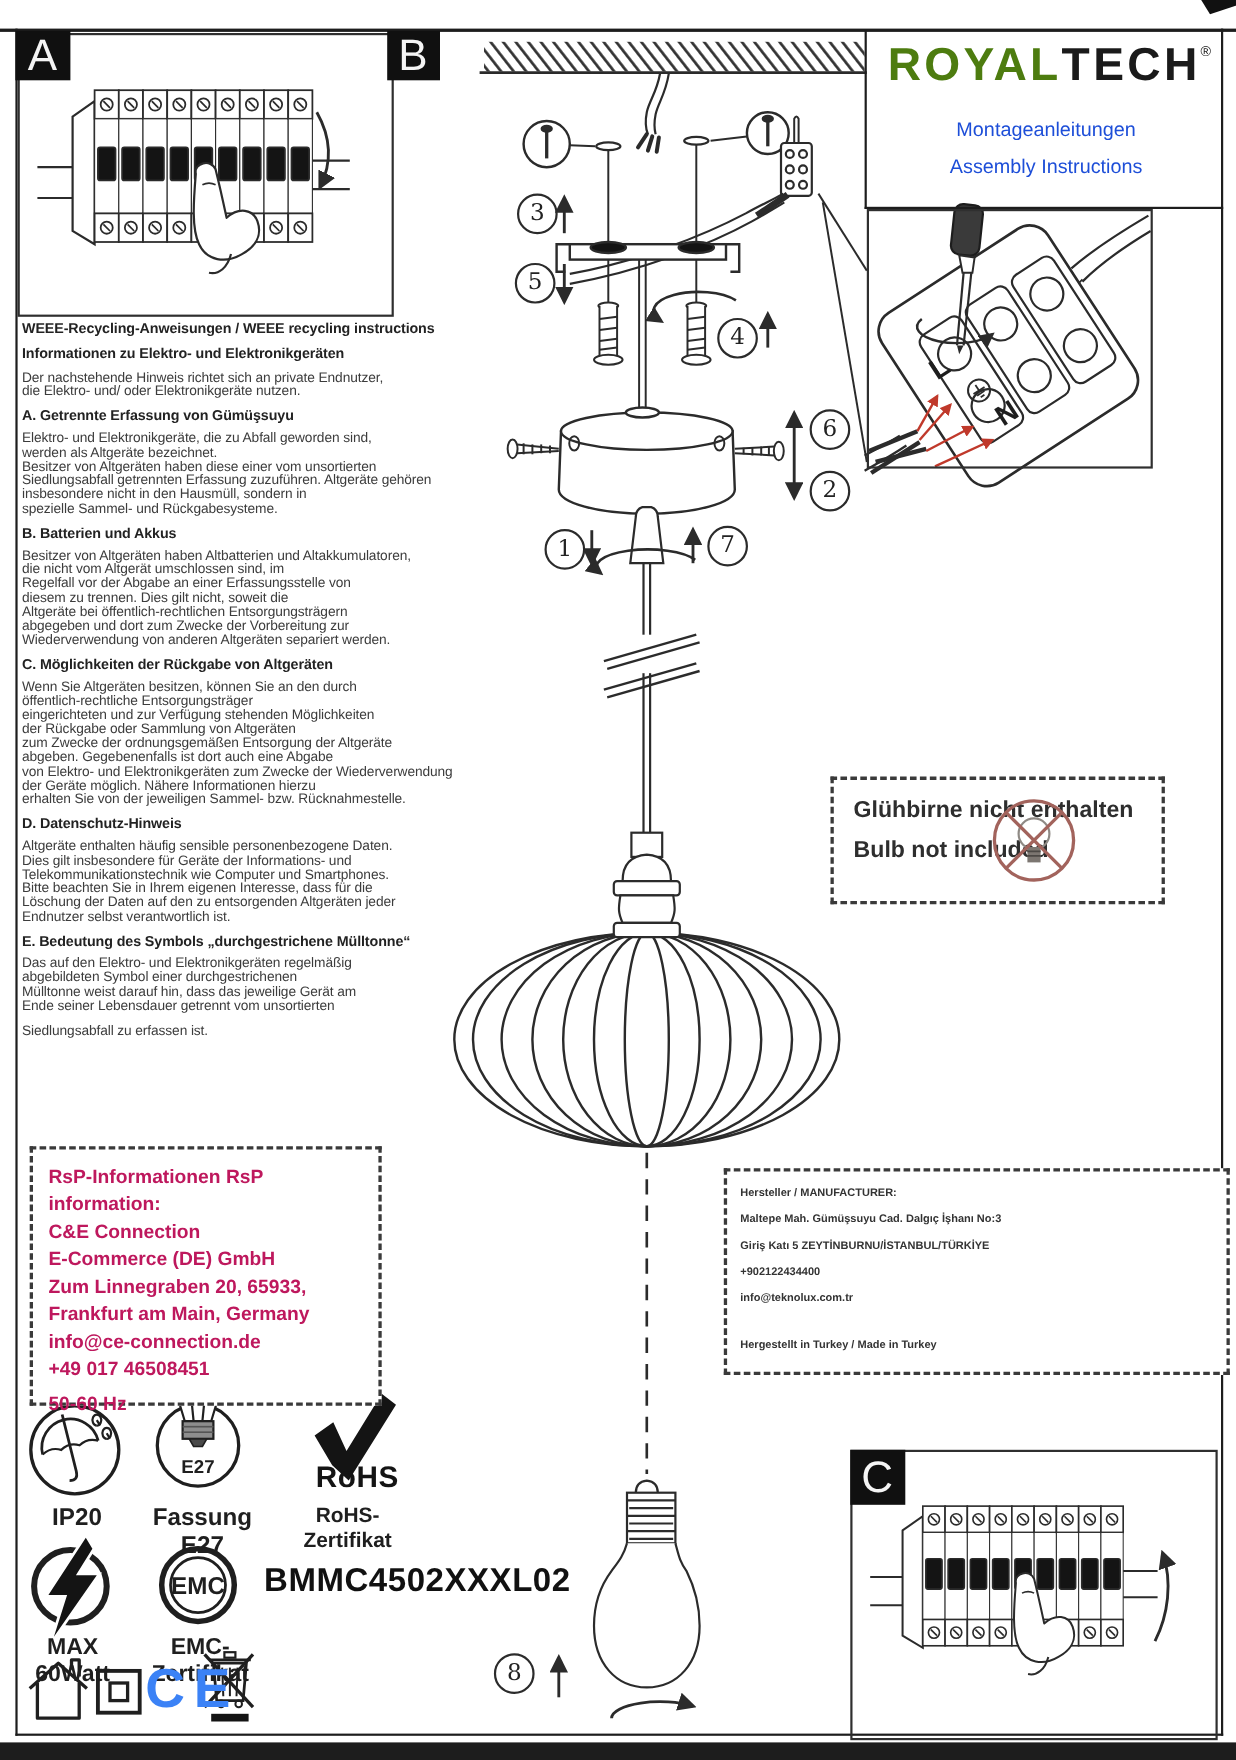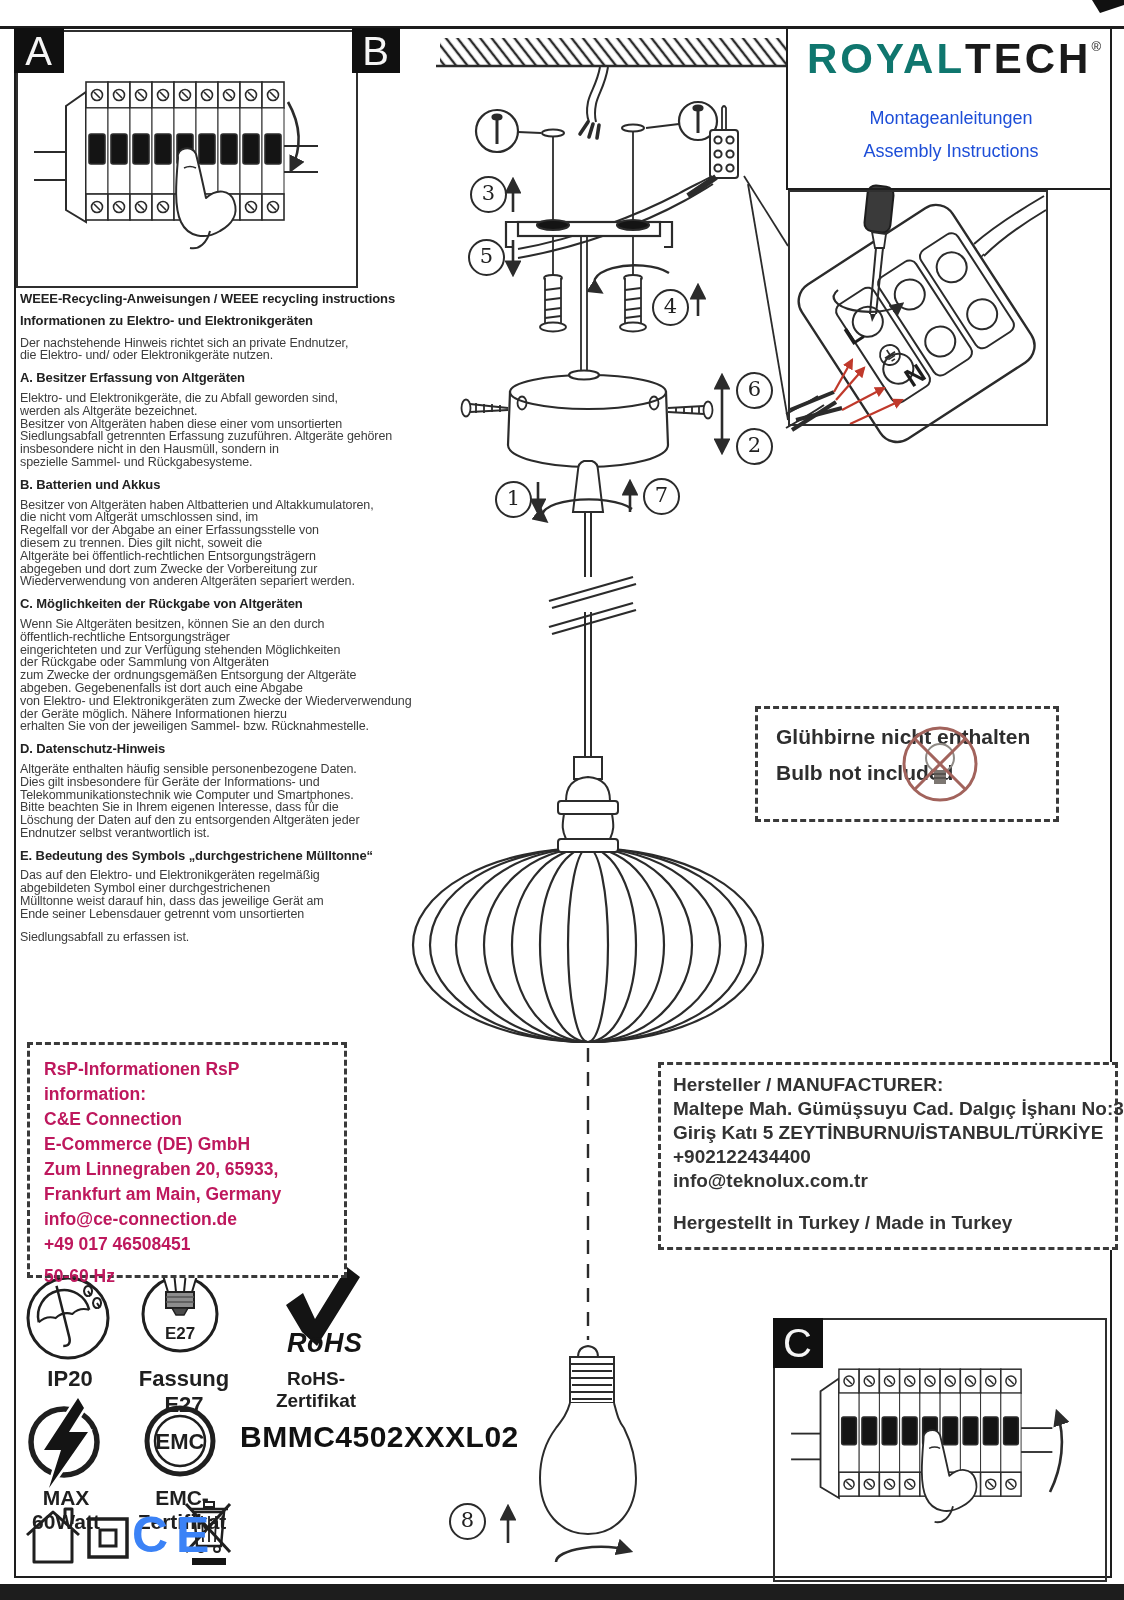--- a/index.html
+++ b/index.html
@@ -12,37 +12,37 @@
   
   .rule{background:#1d1d1d;}
   
   .plabel{background:#101010;color:#f5f5f5;display:flex;align-items:center;justify-content:center;
           font-weight:200;font-size:40px;line-height:1;letter-spacing:1px;}
   .pbox{border:2px solid #2f2f2f;}
 
   
   .brand{display:flex;align-items:flex-start;justify-content:center;font-weight:800;font-size:42px;
          letter-spacing:3px;line-height:1;}
-  .brand .royal{color:#0f766e;text-align:center;}
+  .brand .royal{color:#4d7c0f;text-align:center;}
   .brand .tech{color:#1a1a1a;}
   .brand .reg{font-size:13px;font-weight:400;color:#1a1a1a;margin-top:2px;letter-spacing:0;}
   .subtitle{font-size:18px;line-height:33px;text-align:center;color:#1d4ed8;}
 
   
   .weee{width:416px;font-size:12.5px;line-height:12.8px;color:#3c3c3c;letter-spacing:-0.1px;}
   .weee .hd{font-weight:bold;font-size:13px;color:#222;margin:0 0 9px 0;}
   .weee .ttl{font-weight:bold;font-size:13px;color:#222;margin:10px 0 7px 0;}
   .weee .bd{white-space:pre-line;margin:0;}
   .weee .bd2{white-space:pre-line;margin:10px 0 0 0;}
 
   
   .dashbox{border:3px dashed #3a3a3a;background:#fff;}
   .rsp{padding:12px 14px;font-size:17.5px;font-weight:bold;line-height:25px;color:#be185d;}
   .rsp .gap{margin-top:7px;}
-  .mfr{padding:8px 12px;font-size:19px;font-weight:bold;line-height:24px;color:#333;white-space:nowrap;}
+  .mfr{padding:8px 12px;font-size:10px;font-weight:bold;line-height:24px;color:#333;white-space:nowrap;}
   .mfr .made{margin-top:18px;}
   .notice{padding:10px 0 0 18px;font-size:21px;font-weight:bold;color:#2e2e2e;line-height:36px;}
 
   
   .step{width:33px;height:33px;border:2px solid #2b2b2b;border-radius:50%;
         font-family:"DejaVu Serif",serif;font-size:21px;line-height:30px;text-align:center;color:#222;}
 
   
   .clabel{font-weight:bold;color:#1f1f1f;}
   .code{font-size:30px;font-weight:800;color:#111;letter-spacing:0.5px;}
@@ -427,21 +427,21 @@
   <div class="abs subtitle ovl" style="left:796px;top:102px;width:310px;">
     <div>Montageanleitungen</div>
     <div>Assembly Instructions</div>
   </div>
 
   <div class="abs weee ovl" style="left:20px;top:293px;">
     <p class="hd">WEEE-Recycling-Anweisungen / WEEE recycling instructions</p>
     <p class="hd">Informationen zu Elektro- und Elektronikgeräten</p>
     <p class="bd">Der nachstehende Hinweis richtet sich an private Endnutzer,
  die Elektro- und/ oder Elektronikgeräte nutzen.</p>
-    <p class="ttl">A. Besitzer Erfassung von Altgeräten</p>
+    <p class="ttl">A. Getrennte Erfassung von Gümüşsuyu</p>
     <p class="bd">Elektro- und Elektronikgeräte, die zu Abfall geworden sind,
  werden als Altgeräte bezeichnet.
 Besitzer von Altgeräten haben diese einer vom unsortierten
 Siedlungsabfall getrennten Erfassung zuzuführen. Altgeräte gehören
 insbesondere nicht in den Hausmüll, sondern in
 spezielle Sammel- und Rückgabesysteme.</p>
     <p class="ttl">B. Batterien und Akkus</p>
     <p class="bd">Besitzer von Altgeräten haben Altbatterien und Altakkumulatoren,
  die nicht vom Altgerät umschlossen sind, im
 Regelfall vor der Abgabe an einer Erfassungsstelle von
@@ -513,21 +513,21 @@
   <div class="abs step ovl" style="left:470px;top:176px;">3</div>
   <div class="abs step ovl" style="left:652px;top:289px;">4</div>
   <div class="abs step ovl" style="left:468px;top:239px;">5</div>
   <div class="abs step ovl" style="left:736px;top:372px;">6</div>
   <div class="abs step ovl" style="left:643px;top:478px;">7</div>
   <div class="abs step ovl" style="left:449px;top:1503px;">8</div>
 
   <div class="abs clabel ovl" style="left:28px;top:1366px;width:84px;text-align:center;font-size:22px;">IP20</div>
   <div class="abs ovl" style="left:158px;top:1324px;width:44px;text-align:center;font-size:17px;font-weight:bold;color:#1f1f1f;">E27</div>
   <div class="abs clabel ovl" style="left:126px;top:1366px;width:116px;text-align:center;font-size:22px;">Fassung E27</div>
-  <div class="abs rohs-word ovl" style="left:287px;top:1328px;font-style:italic;">RoHS</div>
+  <div class="abs rohs-word ovl" style="left:287px;top:1328px;">RoHS</div>
   <div class="abs clabel ovl" style="left:258px;top:1368px;width:116px;text-align:center;font-size:19px;">RoHS-Zertifikat</div>
   <div class="abs clabel ovl" style="left:16px;top:1486px;width:100px;text-align:center;font-size:21px;">MAX 60Watt</div>
   <div class="abs ovl" style="left:148px;top:1429px;width:64px;text-align:center;font-size:22px;font-weight:800;color:#1f1f1f;">EMC</div>
   <div class="abs clabel ovl" style="left:122px;top:1486px;width:120px;text-align:center;font-size:21px;">EMC-Zertifikat</div>
   <div class="abs code ovl" style="left:240px;top:1420px;">BMMC4502XXXL02</div>
   <div class="abs ce ovl" style="left:132px;top:1506px;">CE</div>
 
 </div>
 
 </body></html>

